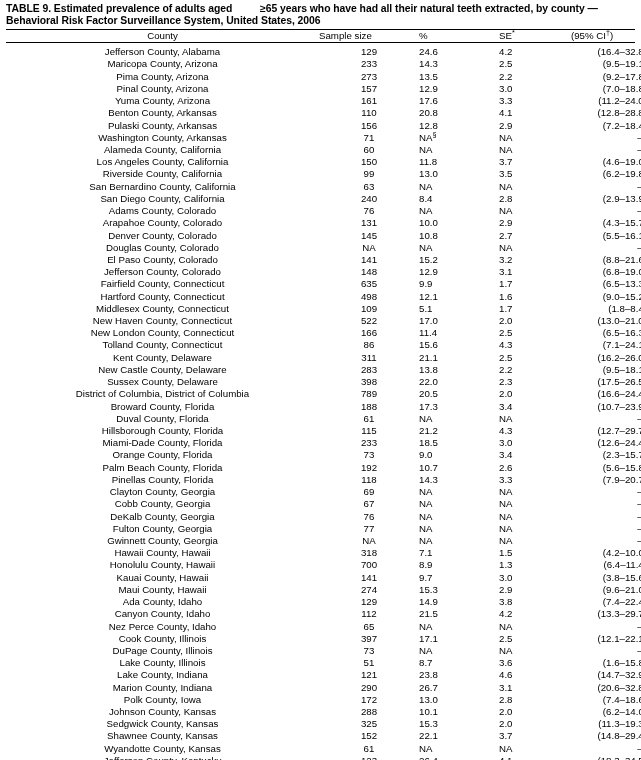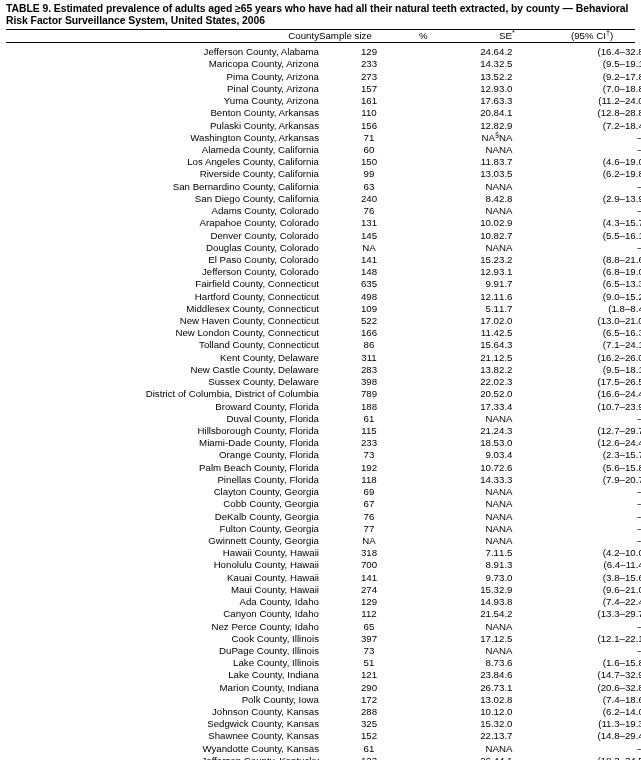--- a/index.html
+++ b/index.html
@@ -24,21 +24,21 @@
 
   
   .table-title {
     font-size: 10.4px;
     font-weight: bold;
     line-height: 12.4px;
     letter-spacing: -0.05px;
     margin: 0 0 1px 0;
     white-space: normal;
   }
-  .ge-sym { font-weight: bold; }
+  .ge-sym { font-weight: bold; margin-left: 25px; }
 
   
   .rule-thick {
     height: 0;
     border-top: 1.6px solid #000;
     margin: 1px 0 0 0;
   }
   .rule-thin {
     height: 0;
     border-top: 1px solid #000;
@@ -60,31 +60,30 @@
     vertical-align: baseline;
     white-space: nowrap;
     overflow: hidden;
   }
   thead th {
     padding-top: 2px;
     padding-bottom: 2.5px;
   }
   th.col-county, td.col-county {
     width: 313px;
-    text-align: right;
+    text-align: center;
     padding-left: 1px;
   }
   th.col-n, td.col-n {
     width: 100px;
     text-align: center;
     padding-right: 24px;
   }
   th.col-pct, td.col-pct {
     width: 80px;
-    text-align: right;
     padding-right: 24px;
   }
   th.col-se, td.col-se {
     width: 72px;
     text-align: left;
     padding-right: 22px;
   }
   th.col-ci, td.col-ci {
     width: 76px;
     text-align: right;

